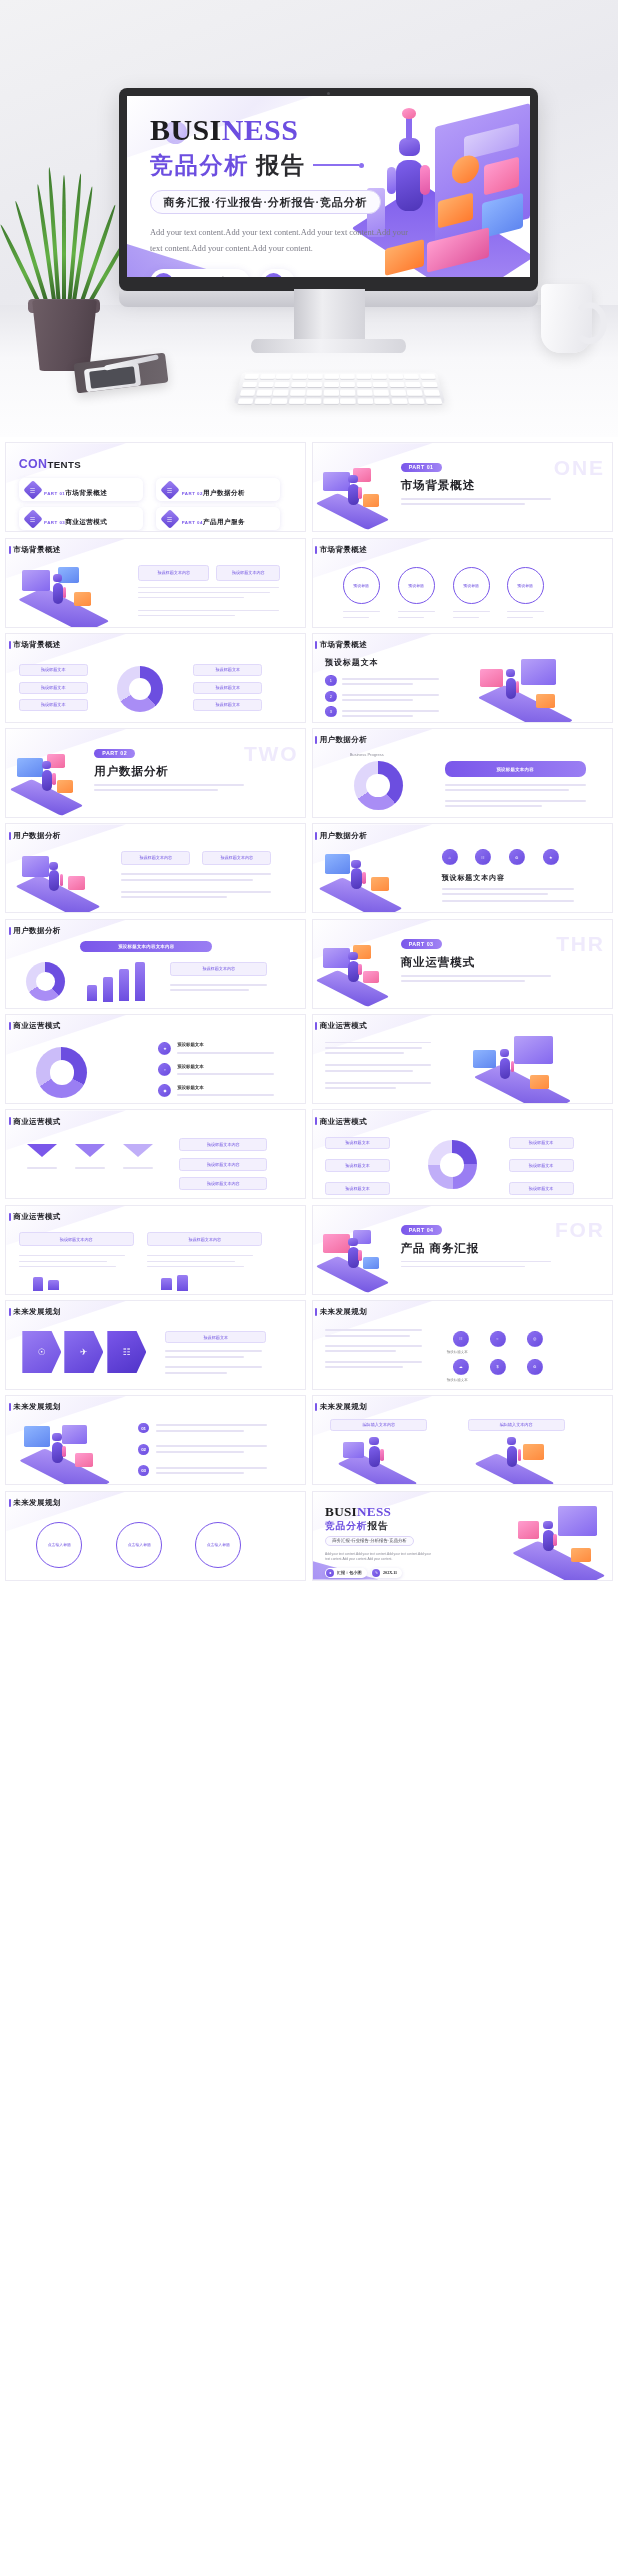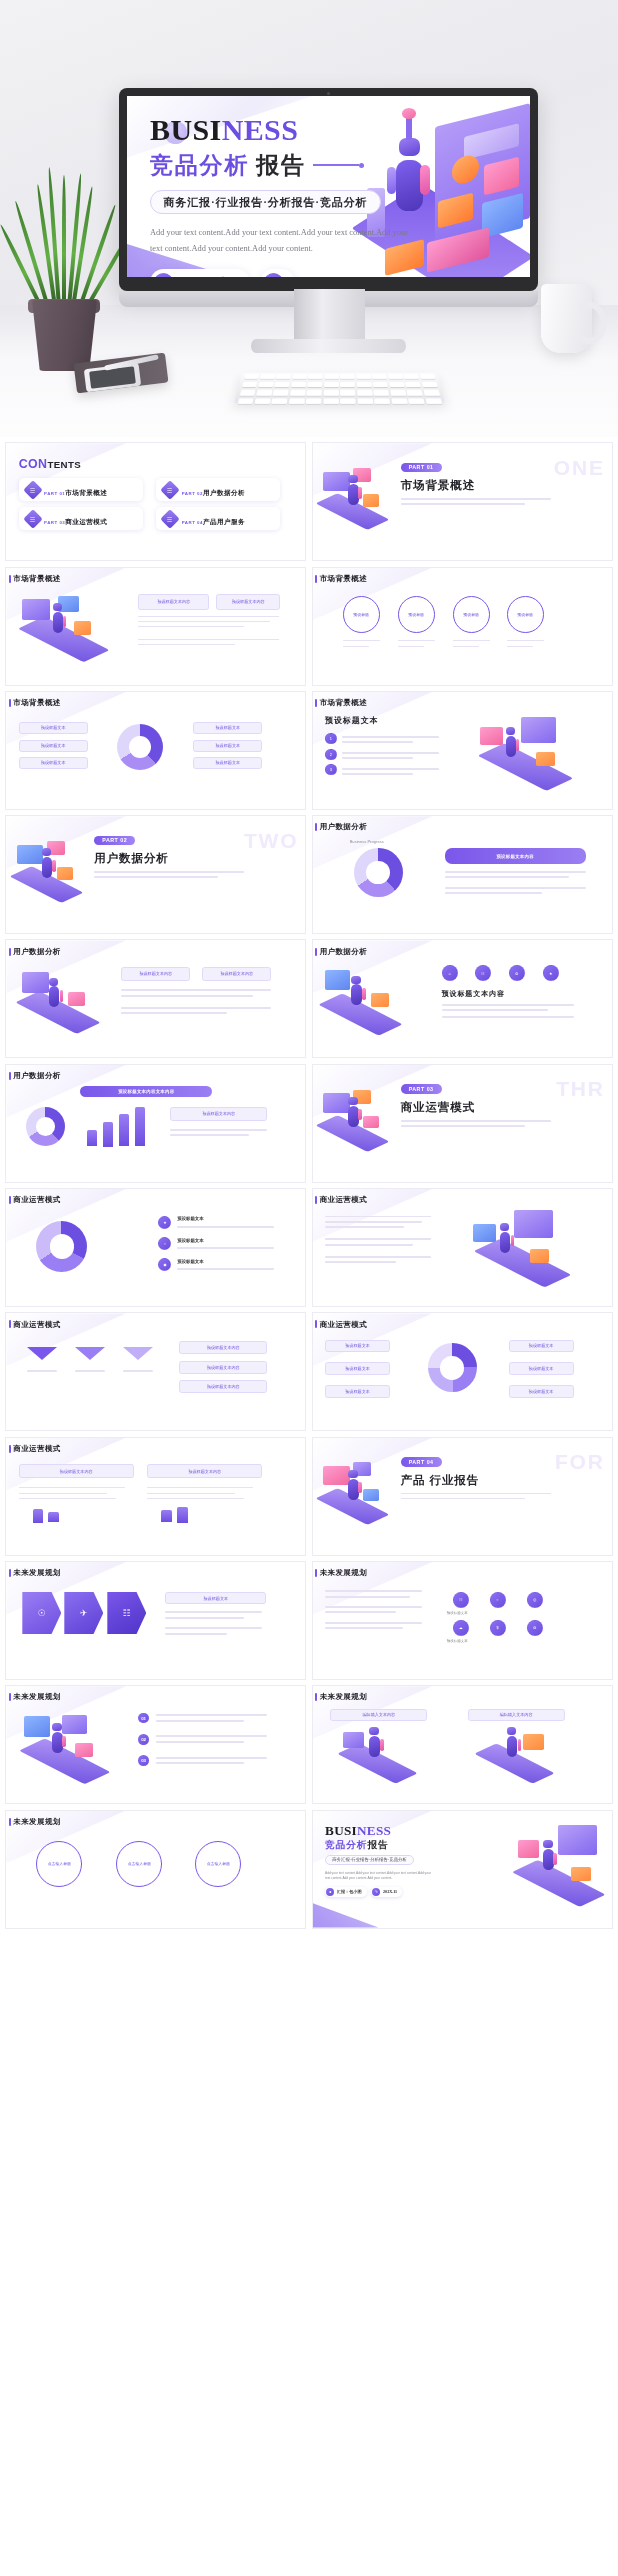--- a/index.html
+++ b/index.html
@@ -168,21 +168,21 @@
     border-radius:2.6px;
   }
   .iso-card{ position:absolute; border-radius:2.6px; }
 
   
   .grid {
     display:grid; grid-template-columns:1fr 1fr; gap:5.3px;
     padding:5.3px; background:#fff;
   }
   .thumb {
-    position:relative; width:100%; height:119px; background:#fff;
+    position:relative; width:100%; height:90px; background:#fff;
     border:0.9px solid #eceaf3; overflow:hidden;
   }
   .th-tl {
     position:absolute; left:0; top:0; width:40%; height:45%;
     background:linear-gradient(135deg,#ffffff,#ece7fb);
     clip-path:polygon(0 0,100% 0,0 100%);
   }
   .th-title {
     position:absolute; left:7px; top:6.2px; font-size:7.5px; font-weight:800; color:#232329;
     letter-spacing:0.4px;
@@ -757,21 +757,21 @@
     <div class="th-bar" style="left:26.5px;top:71px;width:10.6px;height:14px;"></div>
     <div class="th-bar" style="left:42px;top:74px;width:10.6px;height:10.6px;"></div>
     <div class="th-bar" style="left:155px;top:72px;width:10.6px;height:12.4px;"></div>
     <div class="th-bar" style="left:171px;top:69px;width:10.6px;height:16px;"></div>
   </div>
 
   <div class="thumb">
     <div class="th-tl"></div>
     <div class="th-ghost" style="right:7px;top:12.4px;">FOR</div>
     <div class="th-part" style="left:88px;top:19.4px;">PART 04</div>
-    <div class="th-big" style="left:88px;top:35px;">产品 行业报告</div>
+    <div class="th-big" style="left:88px;top:35px;">产品 商务汇报</div>
     <div class="th-line" style="left:88px;top:55px;width:150px;"></div>
     <div class="th-line" style="left:88px;top:60px;width:124px;"></div>
     <div class="th-robot" style="left:8.8px;top:16px;width:72px;height:71px;">
       <div class="r-base" style="left:7px;top:41px;"></div>
       <div class="r-screen pk" style="left:1.8px;top:12.4px;width:26.5px;height:19.4px;"></div>
       <div class="r-screen" style="left:32px;top:8.8px;width:17.7px;height:14px;"></div>
       <div class="r-body" style="left:26.5px;top:25px;"></div>
       <div class="r-head" style="left:26.5px;top:16px;"></div>
       <div class="r-arm" style="left:37px;top:28px;"></div>
       <div class="r-screen bl" style="left:42px;top:35px;width:16px;height:12.4px;"></div>

